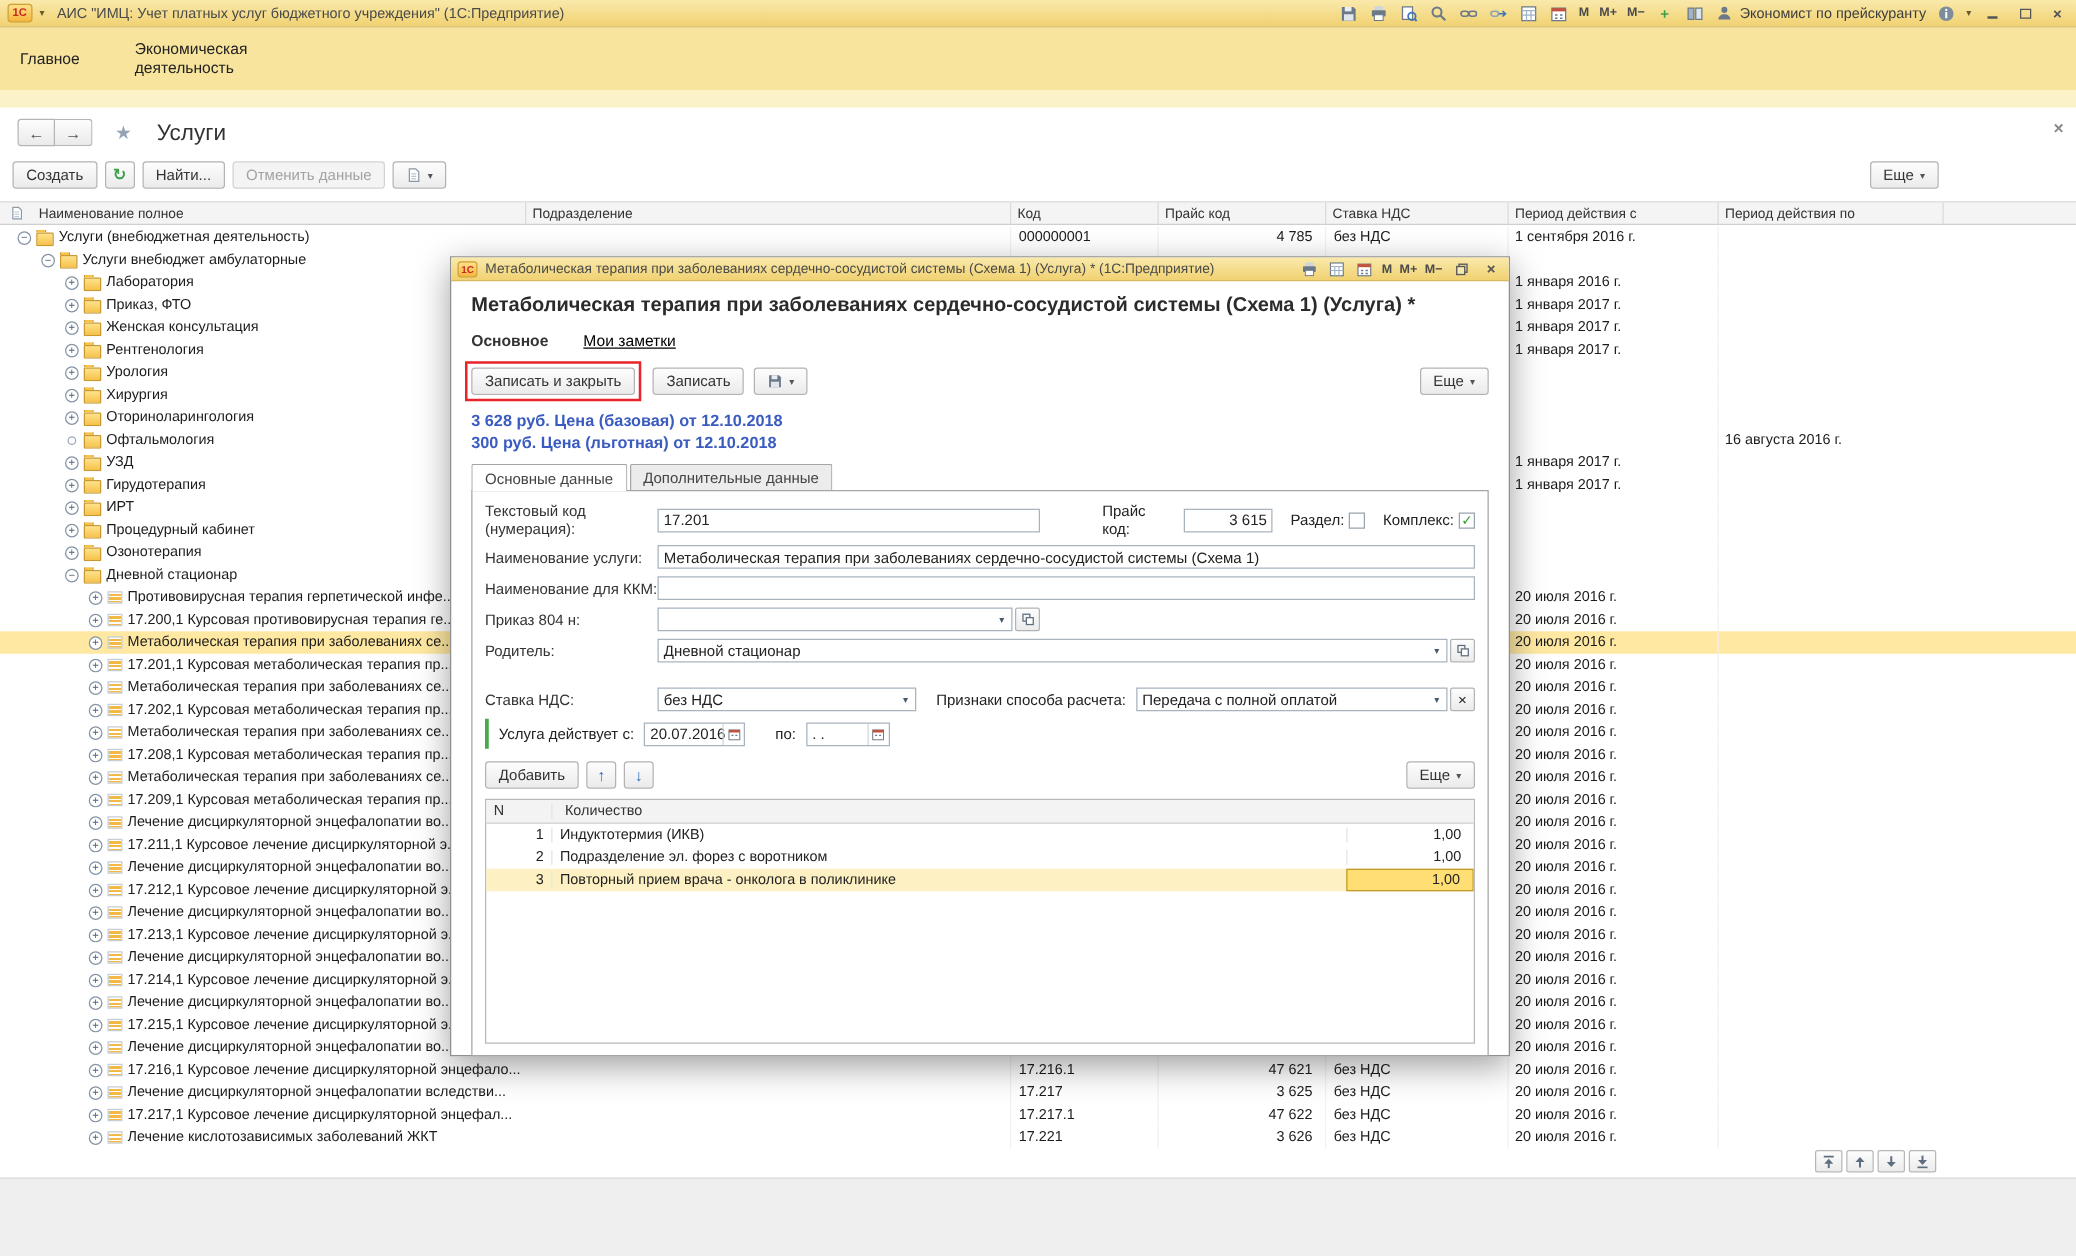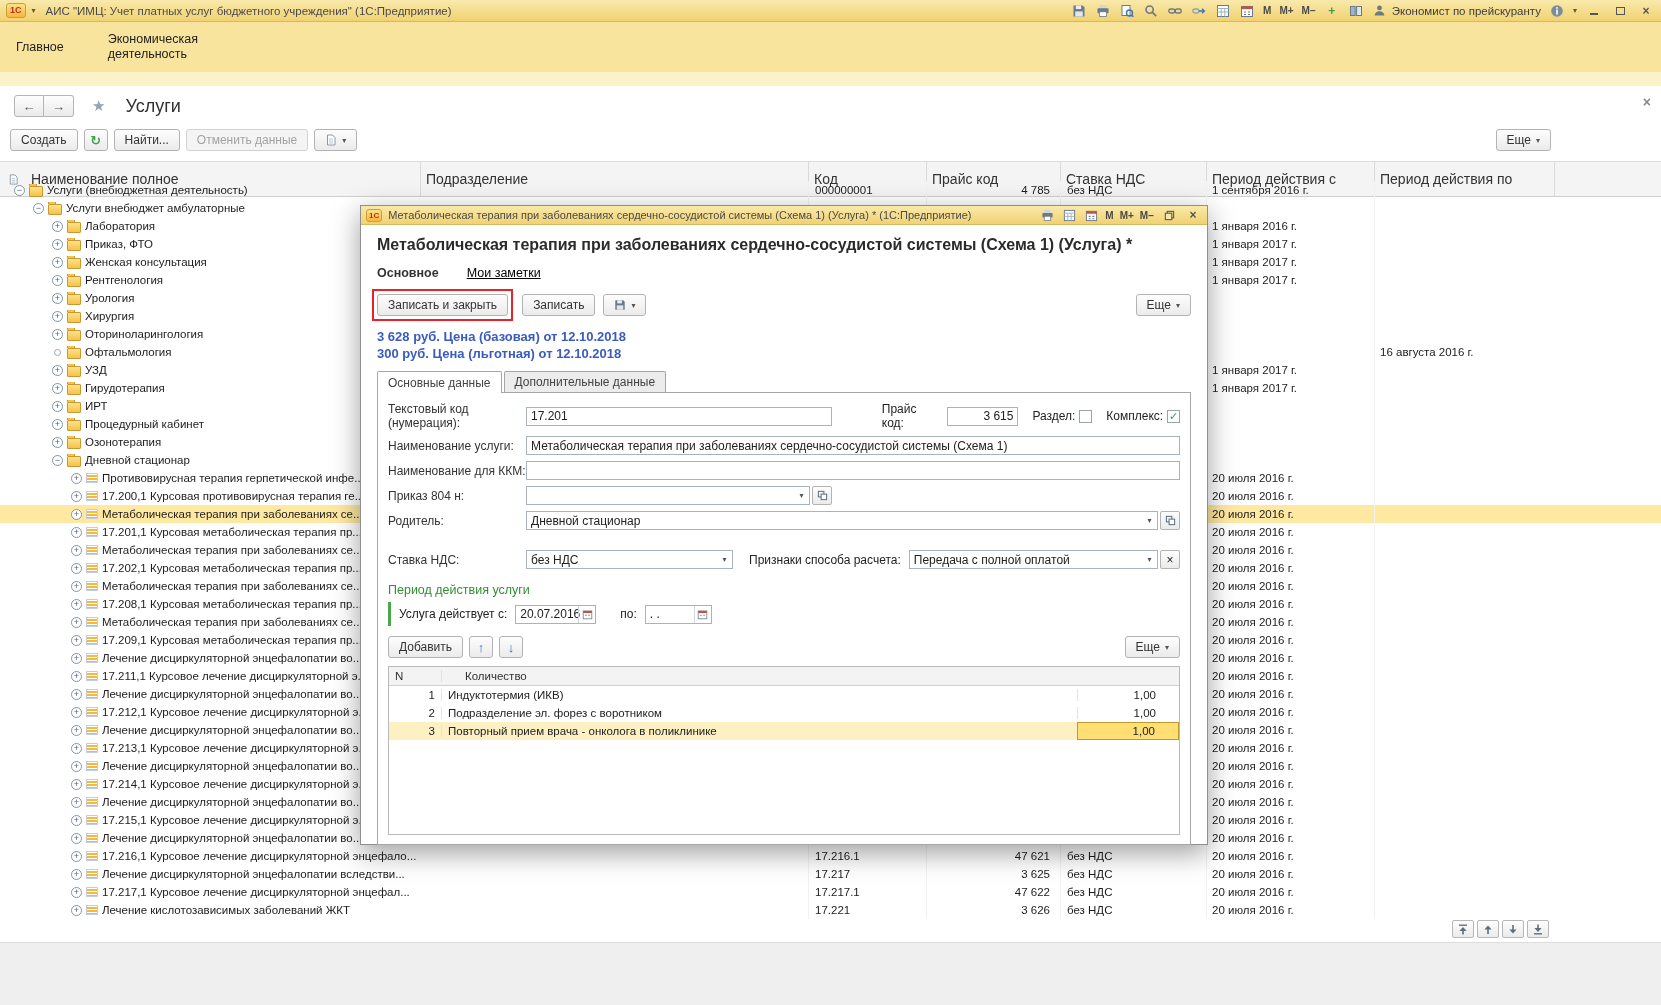--- a/index.html
+++ b/index.html
@@ -37,21 +37,21 @@
   
   .cmdbar{position:absolute;left:0;top:129px;right:0;height:28px;display:flex;gap:6px;padding:0 10px}
   .btn{height:22px;padding:0 10px;background:linear-gradient(#fdfdfd,#ebebeb);border:1px solid #b3b3b3;border-radius:3px;font-size:12px;color:#333;display:inline-flex;align-items:center;gap:5px;white-space:nowrap}
   .btn.disabled{color:#a3a3a3;background:#f4f4f4;border-color:#d2d2d2}
   .btn .dd{font-size:8px;color:#555}
   .sqbtn{width:24px;height:22px;background:linear-gradient(#fdfdfd,#ebebeb);border:1px solid #b3b3b3;border-radius:3px;display:inline-flex;align-items:center;justify-content:center}
   .refresh-glyph{color:#3da04b;font-weight:bold;font-size:13px}
   .cmd-more{margin-left:auto;margin-right:100px}
 
   
-  .grid-head{position:absolute;left:0;top:161px;right:0;height:36px;background:#f4f4f4;border-top:1px solid #dcdcdc;border-bottom:1px solid #cfcfcf;display:flex;align-items:center;font-size:14px;color:#333}
+  .grid-head{position:absolute;left:0;top:161px;right:0;height:19px;background:#f4f4f4;border-top:1px solid #dcdcdc;border-bottom:1px solid #cfcfcf;display:flex;align-items:center;font-size:11px;color:#333}
   .hc{height:100%;display:flex;align-items:center;padding-left:5px;border-left:1px solid #dadada;overflow:hidden;white-space:nowrap}
   .h-lead{width:26px;border-left:none;justify-content:center;padding-left:0}
   .h-name{width:394px;border-left:none}
   .h-podr{width:388px}
   .h-code{width:118px}
   .h-price{width:134px}
   .h-vat{width:146px}
   .h-from{width:168px}
   .h-to{width:180px}
   .h-fill{flex:1}
@@ -114,21 +114,21 @@
   .period-row{display:flex;align-items:center;border-left:3px solid #49a84c;padding-left:8px;height:24px;margin-bottom:10px;flex:none}
   .dfield{display:flex;border:1px solid #a8b3be;height:19px;align-items:center;background:#fff}
   .dtext{padding:0 4px;white-space:nowrap}
   .calbtn{width:17px;height:17px;border-left:1px solid #cfd6dd;display:flex;align-items:center;justify-content:center}
   .items-cmd{display:flex;align-items:center;gap:6px;margin-bottom:8px;flex:none}
   .arrbtn{color:#2f6fbe;font-weight:bold;font-size:13px}
   .itbl{flex:1;border:1px solid #b9b9b9;display:flex;flex-direction:column;min-height:0;overflow:hidden}
   .ithead{display:flex;height:19px;background:#f3f3f3;border-bottom:1px solid #cfcfcf;font-size:11.5px;color:#333;align-items:center;flex:none}
   .i-n{width:52px;padding:0 6px;flex:none}
   .i-name{flex:1;padding:0 6px;border-left:1px solid #e3e3e3;overflow:hidden;white-space:nowrap}
-  .i-qty{width:102px;padding:0 23px;border-left:1px solid #e3e3e3;text-align:right;flex:none}
+  .i-qty{width:102px;padding:0 10px;border-left:1px solid #e3e3e3;text-align:right;flex:none}
   .irow{display:flex;height:18px;align-items:center;font-size:11.5px;flex:none}
   .irow .i-n{text-align:right}
   .irow.sel{background:#fdf0c2}
   .i-qty.edit{background:#ffde73;border:1px solid #c0992f;height:18px;display:flex;align-items:center;justify-content:flex-end}
 </style>
 </head>
 <body>
 
 <div class="screen">
 
@@ -989,21 +989,20 @@
               <span class="cdd">▾</span>
             </span>
           <span style="margin-left:16px">Признаки способа расчета:</span>
           <span class="combo" style="flex:1;margin-left:8px">
               <span class="ctext">Передача с полной оплатой</span>
               <span class="cdd">▾</span>
             </span>
           <span class="minibtn">×</span>
         </div>
 
-        <div class="period-hdr">Период действия услуги</div>
         <div class="period-row">
           <span style="margin-right:8px">Услуга действует с:</span>
           <span class="dfield">
               <span class="dtext" style="width:62px">20.07.2016</span>
               <span class="calbtn">
                 <svg width="11" height="11" viewBox="0 0 14 14">
                   <rect x="1.5" y="2.5" width="11" height="10" fill="#fff" stroke="#6b7988"></rect>
                   <rect x="1.5" y="2.5" width="11" height="2.6" fill="#c2513e"></rect>
                   <path d="M4 8h2M8 8h2" stroke="#6b7988" stroke-width="1.2"></path>
                 </svg>

